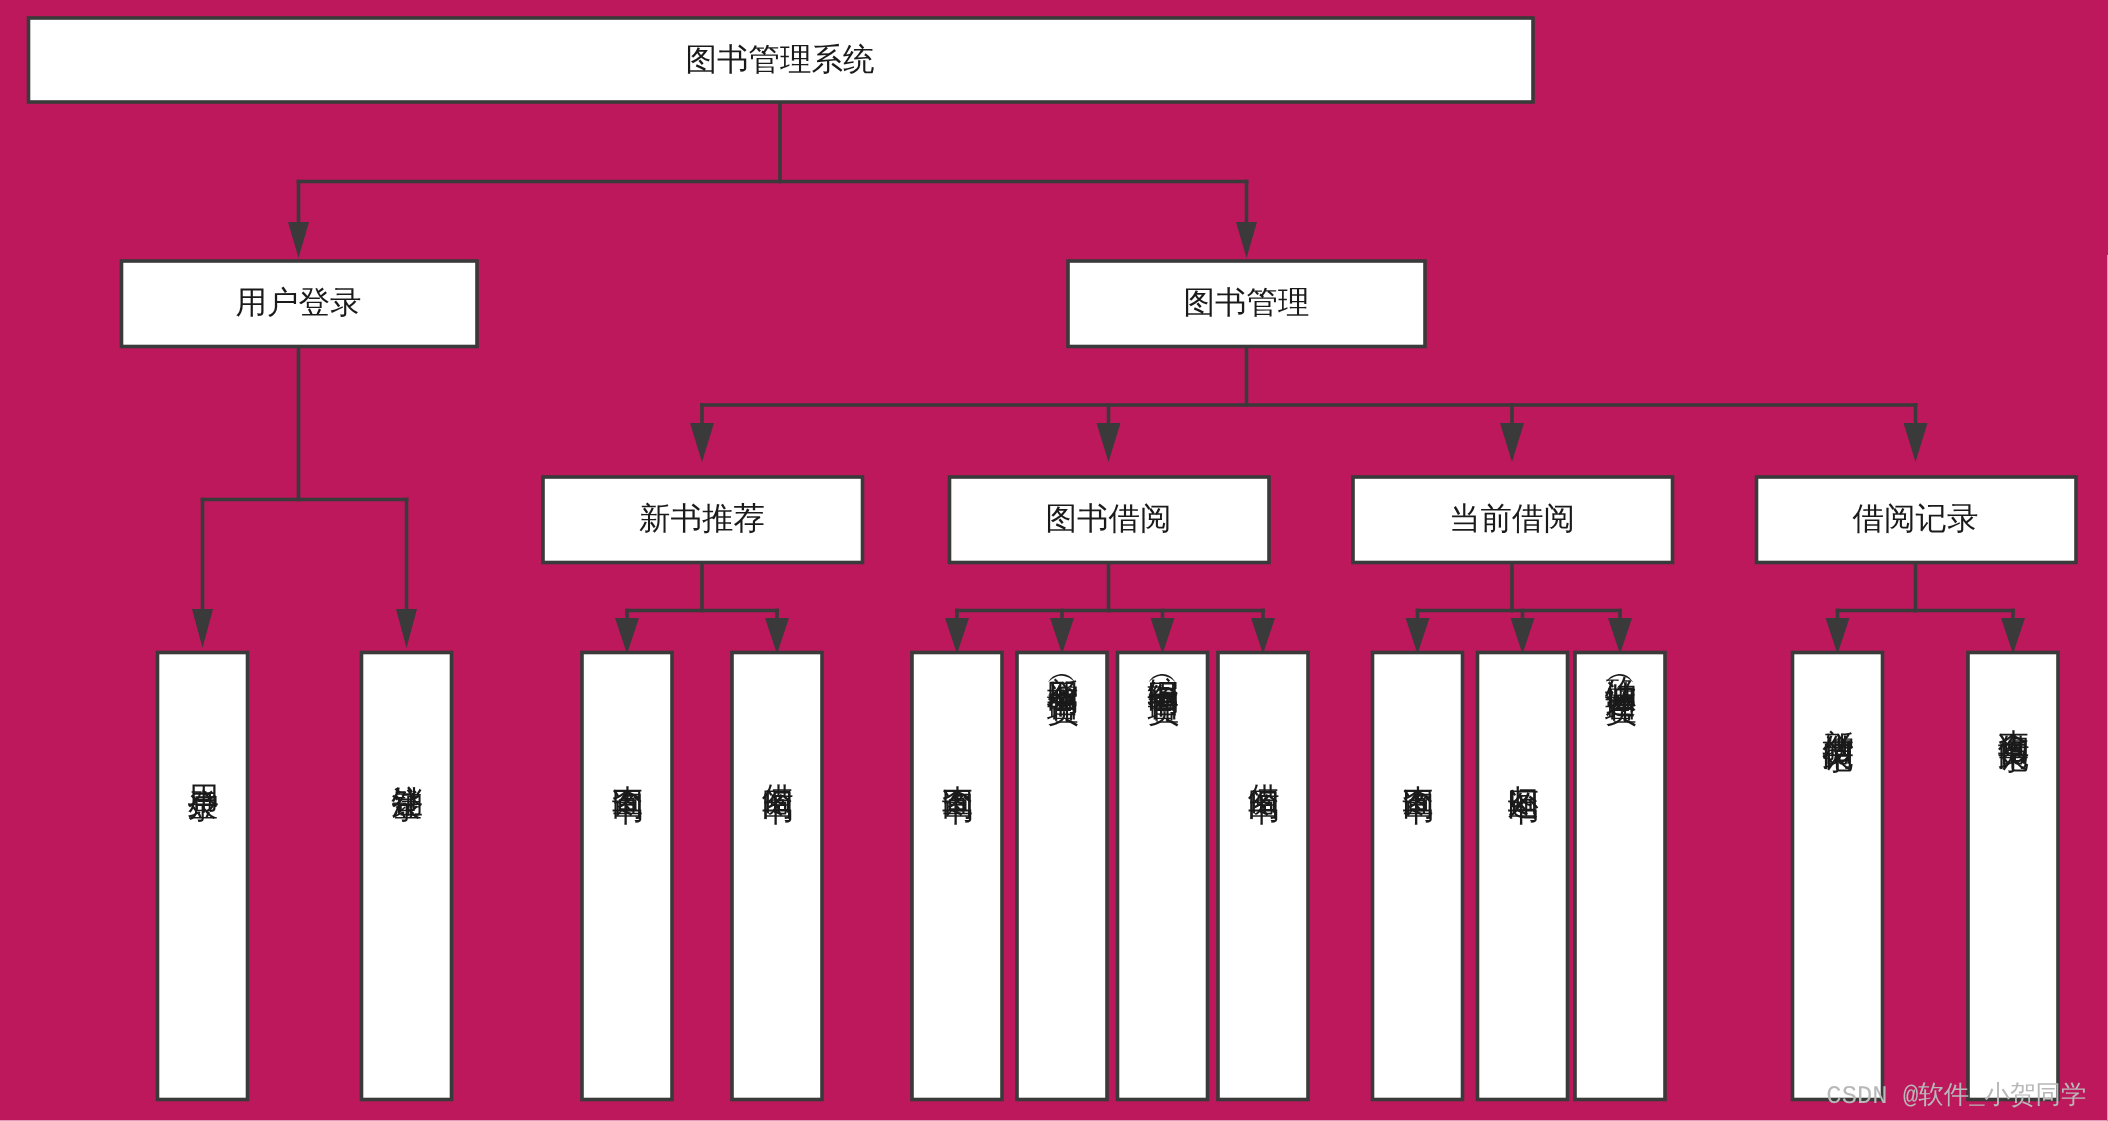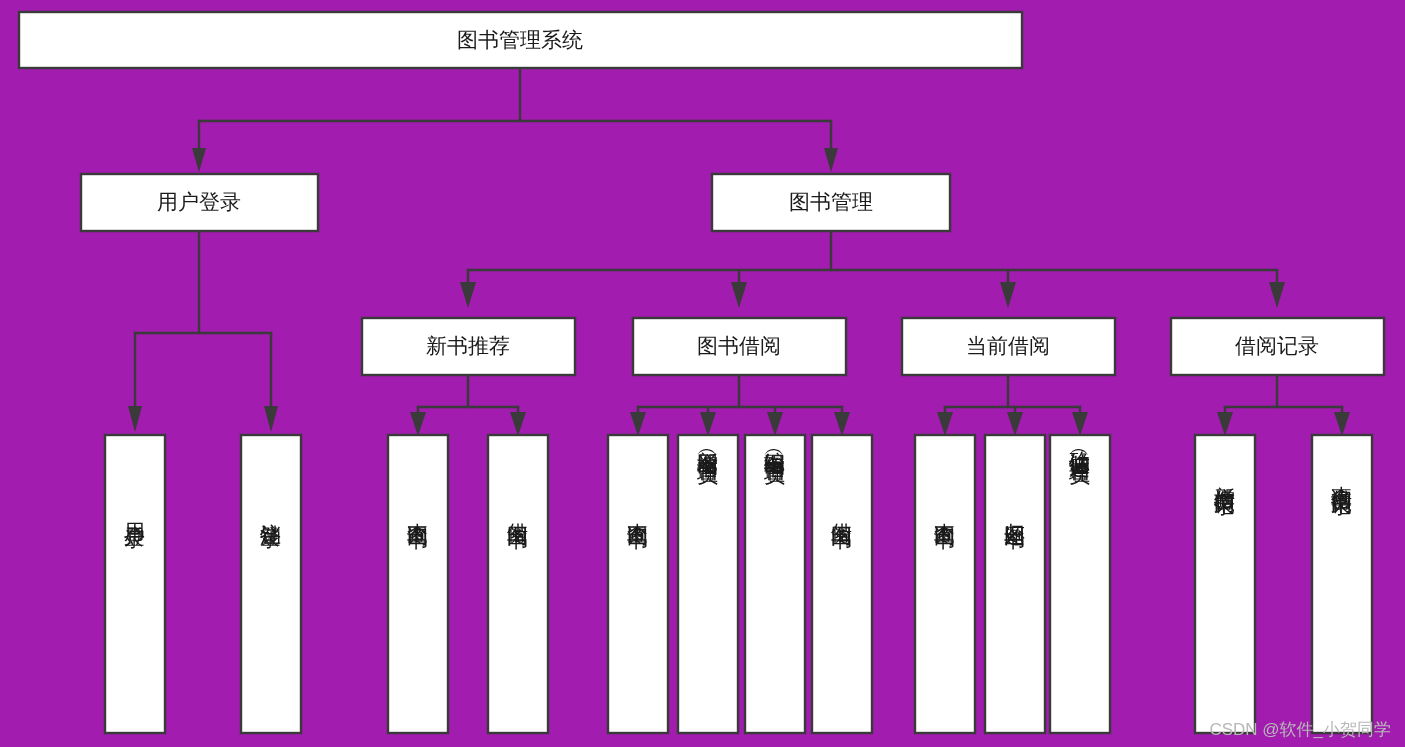--- a/index.html
+++ b/index.html
@@ -7,21 +7,21 @@
     padding: 0;
     background: #ffffff;
   }
   body {
     font-family: "Liberation Sans", "DejaVu Sans", sans-serif;
   }
   #diagram-root {
     position: relative;
     width: 1405px;
     height: 747px;
-    background: #a21caf;
+    background: #be185d;
     overflow: hidden;
   }
   svg#tree-svg {
     position: absolute;
     left: 0;
     top: 0;
     width: 1405px;
     height: 747px;
     display: block;
   }
@@ -53,21 +53,21 @@
     fill: #1a1a1a;
     writing-mode: vertical-rl;
     text-orientation: upright;
     text-anchor: middle;
     letter-spacing: 2px;
   }
   .watermark {
     position: absolute;
     right: 14px;
     bottom: 6px;
-    font-family: Liberation Sans, sans-serif;
+    font-family: Liberation Mono, monospace;
     font-size: 17px;
     color: #b8b8b8;
     white-space: nowrap;
     user-select: none;
   }
 </style>
 </head>
 <body>
 
 <div id="diagram-root">

